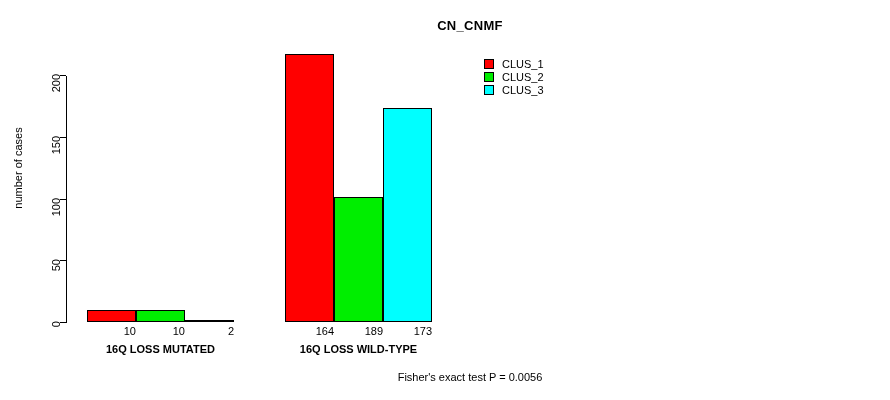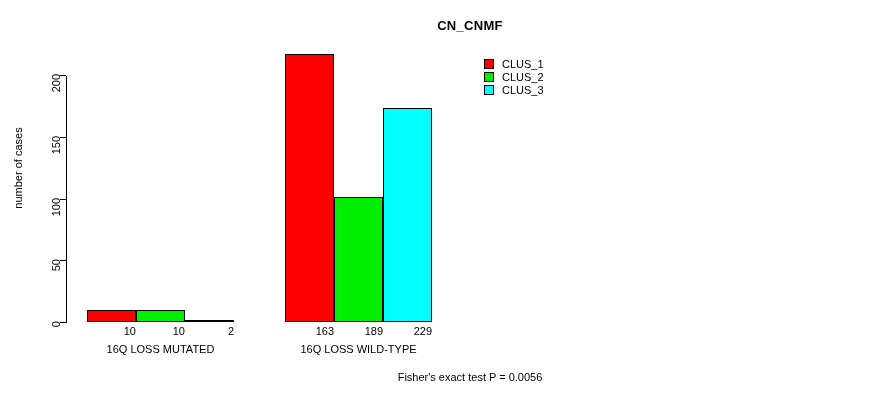--- a/index.html
+++ b/index.html
@@ -82,20 +82,21 @@
     height: 14px;
     line-height: 14px;
   }
   .group-label {
     font-size: 11px;
     text-align: center;
     top: 341px;
     height: 16px;
     line-height: 16px;
     white-space: nowrap;
+    font-weight: bold;
   }
 
   
   #legend { left: 484px; top: 58px; }
   .legend-row {
     position: relative;
     height: 13px;
     margin-bottom: 0px;
   }
   .legend-swatch {
@@ -158,25 +159,25 @@
   <div class="abs" id="y-axis-title">number of cases</div>
 
   <div id="bars-layer">
       <div class="abs bar" style="left: 87px; width: 49px; height: 12.35px; top: 309.65px; background: rgb(255, 0, 0);"></div>
       <div class="abs bar-value-label" style="left: 87px; width: 49px;">10</div>
       <div class="abs bar" style="left: 136px; width: 49px; height: 12.35px; top: 309.65px; background: rgb(0, 238, 0);"></div>
       <div class="abs bar-value-label" style="left: 136px; width: 49px;">10</div>
       <div class="abs bar" style="left: 185px; width: 49px; height: 2.47px; top: 319.53px; background: rgb(0, 255, 255);"></div>
       <div class="abs bar-value-label" style="left: 185px; width: 49px;">2</div>
       <div class="abs bar" style="left: 285px; width: 49px; height: 267.995px; top: 54.005px; background: rgb(255, 0, 0);"></div>
-      <div class="abs bar-value-label" style="left: 285px; width: 49px;">163</div>
+      <div class="abs bar-value-label" style="left: 285px; width: 49px;">164</div>
       <div class="abs bar" style="left: 334px; width: 49px; height: 124.735px; top: 197.265px; background: rgb(0, 238, 0);"></div>
       <div class="abs bar-value-label" style="left: 334px; width: 49px;">189</div>
       <div class="abs bar" style="left: 383px; width: 49px; height: 213.655px; top: 108.345px; background: rgb(0, 255, 255);"></div>
-      <div class="abs bar-value-label" style="left: 383px; width: 49px;">229</div>
+      <div class="abs bar-value-label" style="left: 383px; width: 49px;">173</div>
     </div>
 
   <div id="group-labels-layer">
       <div class="abs group-label" style="left: 50.5px; width: 220px;">16Q LOSS MUTATED</div>
       <div class="abs group-label" style="left: 248.5px; width: 220px;">16Q LOSS WILD-TYPE</div>
     </div>
 
   <div class="abs" id="legend">
       <div class="legend-row">
         <span class="legend-swatch" style="background: rgb(255, 0, 0);"></span>

